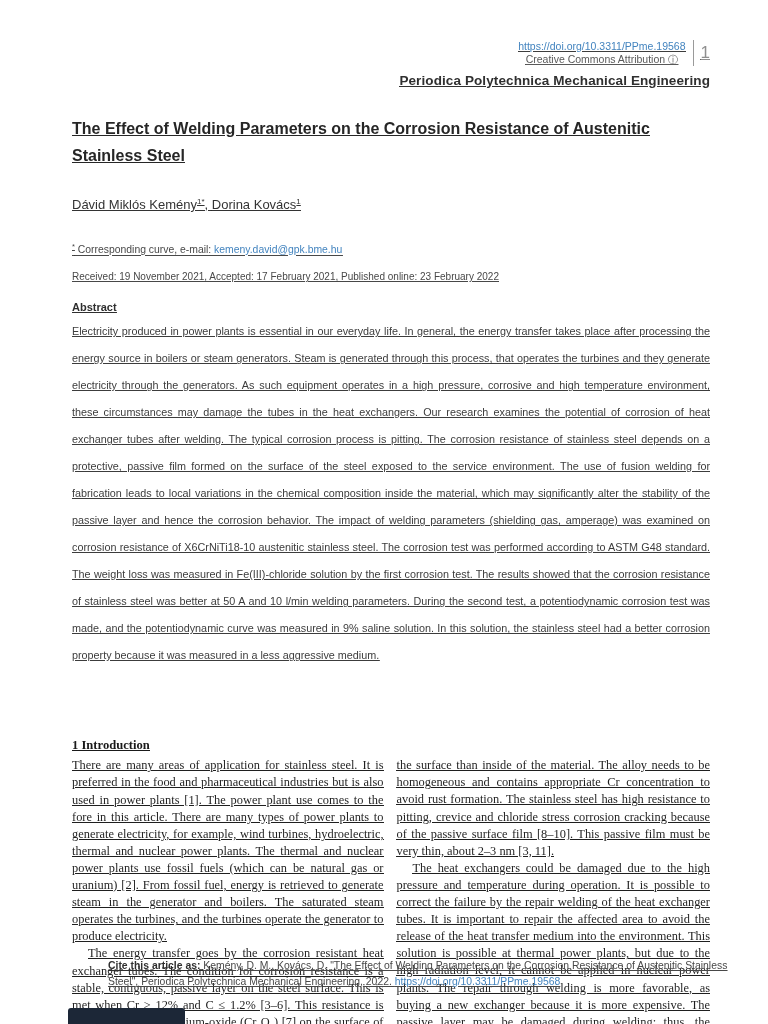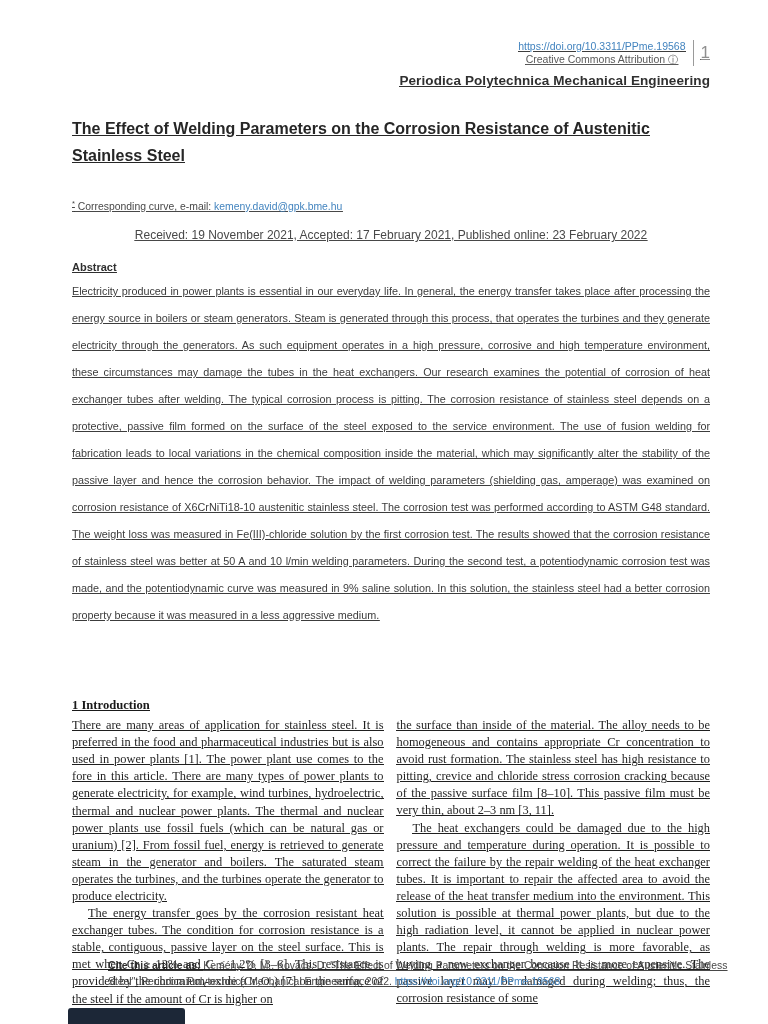--- a/index.html
+++ b/index.html
@@ -38,21 +38,21 @@
     font-size:16px; line-height:27px; font-weight:bold; color:#262626;
     max-width:660px;
   }
   .authors { margin-top:28px; font-size:13px; color:#333; }
   .authors sup { font-size:8px; }
 
   .affiliations { margin-top:27px; font-size:10.4px; line-height:15.5px; color:#484848; }
   .aff-line { padding-left:9px; text-indent:-9px; max-width:650px; }
   .aff-line sup, .cite sup { font-size:7.5px; }
 
-  .dates { margin-top:13px; font-size:12px; color:#484848;text-align:center; }
+  .dates { margin-top:13px; font-size:10px; color:#484848; }
 
   .abstract-head, .keywords-head { margin-top:19px; font-size:11px; font-weight:bold; color:#2f2f2f; }
   .abstract-text {
     margin-top:5px; font-size:10.8px; line-height:27px;
     text-align:justify; color:#3c3c3c; max-width:638px;
   }
   .keywords-head { margin-top:1px; }
   .keywords-text { margin-top:4px; font-size:10.8px; color:#3c3c3c; }
 
   
@@ -95,20 +95,21 @@
         <div class="cc-row"><span>Creative Commons Attribution </span><span class="cc-icon">ⓘ</span>
         </div>
       </div>
       <div class="page-num">1</div>
     </div>
 
     <div class="journal">Periodica Polytechnica Mechanical Engineering</div>
 
     <h1 class="title">The Effect of Welding Parameters on the Corrosion Resistance of Austenitic Stainless Steel</h1>
 
+    <div class="authors"><span>Dávid Miklós Kemény</span><sup>1*</sup><span>, </span><span>Dorina Kovács</span><sup>1</sup></div>
 
     <div class="affiliations">
       <div class="aff-line"><sup>*</sup><span> Corresponding curve, e-mail: </span><a href="#">kemeny.david@gpk.bme.hu</a></div>
     </div>
 
     <div class="dates">Received: 19 November 2021, Accepted: 17 February 2021, Published online: 23 February 2022</div>
 
     <div class="abstract-head">Abstract</div>
     <p class="abstract-text">Electricity produced in power plants is essential in our everyday life. In general, the energy transfer takes place after processing the energy source in boilers or steam generators. Steam is generated through this process, that operates the turbines and they generate electricity through the generators. As such equipment operates in a high pressure, corrosive and high temperature environment, these circumstances may damage the tubes in the heat exchangers. Our research examines the potential of corrosion of heat exchanger tubes after welding. The typical corrosion process is pitting. The corrosion resistance of stainless steel depends on a protective, passive film formed on the surface of the steel exposed to the service environment. The use of fusion welding for fabrication leads to local variations in the chemical composition inside the material, which may significantly alter the stability of the passive layer and hence the corrosion behavior. The impact of welding parameters (shielding gas, amperage) was examined on corrosion resistance of X6CrNiTi18-10 austenitic stainless steel. The corrosion test was performed according to ASTM G48 standard. The weight loss was measured in Fe(III)-chloride solution by the first corrosion test. The results showed that the corrosion resistance of stainless steel was better at 50 A and 10 l/min welding parameters. During the second test, a potentiodynamic corrosion test was made, and the potentiodynamic curve was measured in 9% saline solution. In this solution, the stainless steel had a better corrosion property because it was measured in a less aggressive medium.</p>
 

